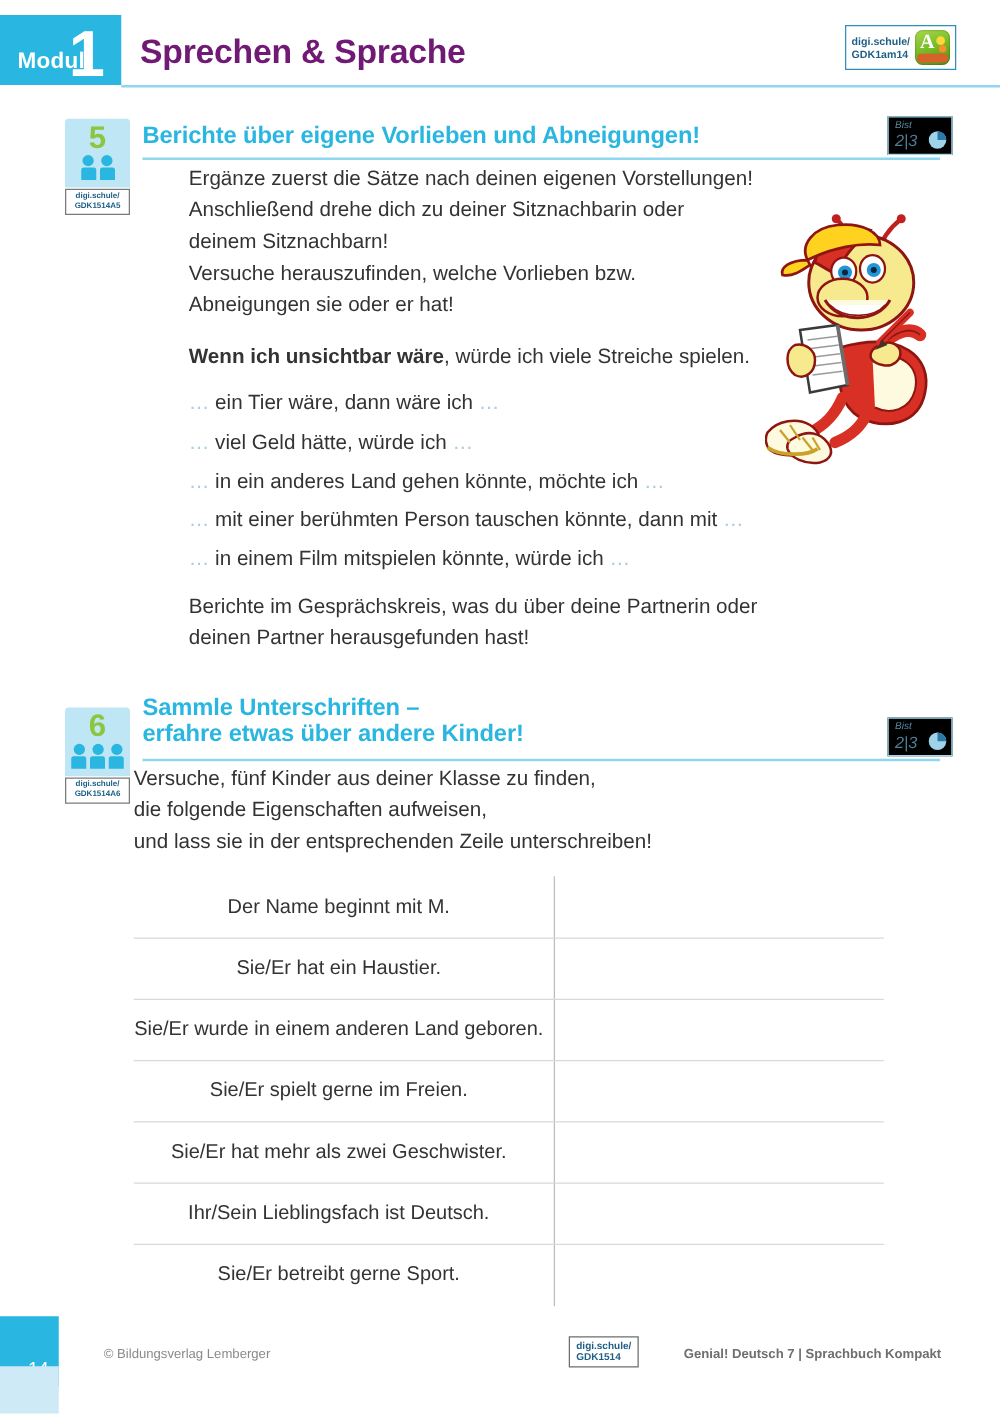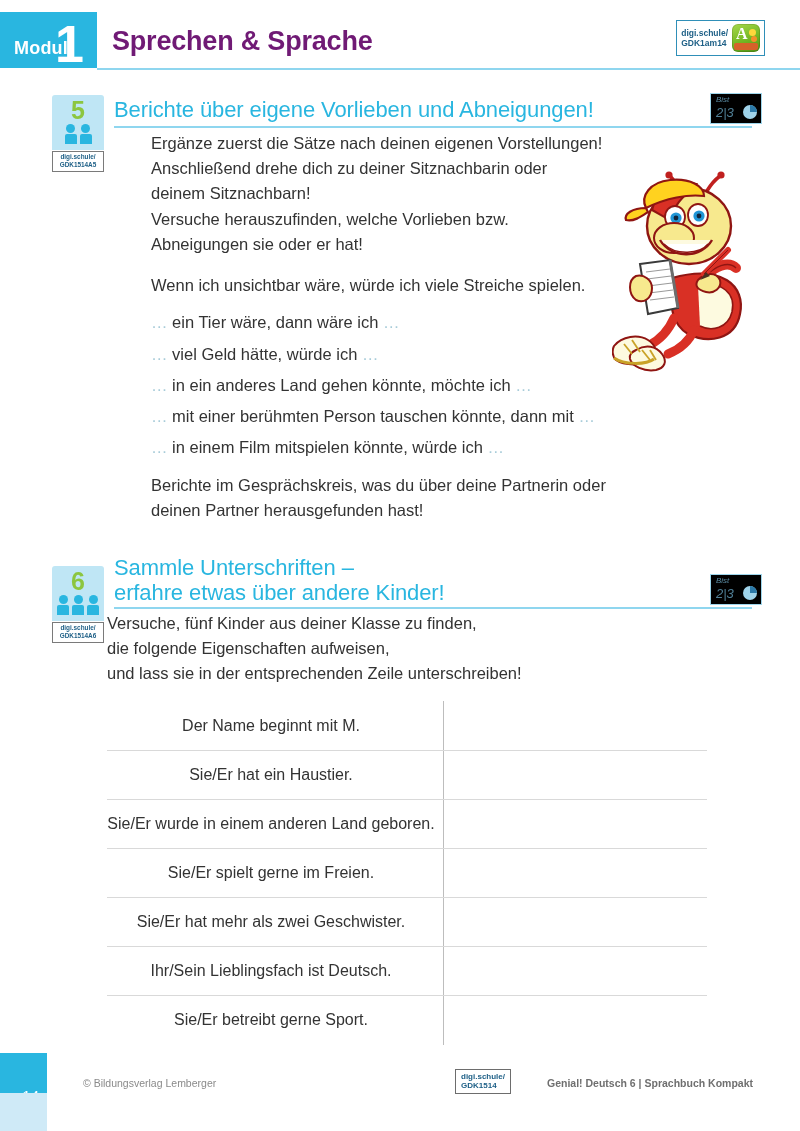--- a/index.html
+++ b/index.html
@@ -167,22 +167,22 @@
     font-weight: 700;
     color: #1d5f86;
     line-height: 1.25;
     padding: 1px 0 2px;
     margin-top: 1px;
   }
 
   .ex-title {
     position: absolute;
     left: 62px;
-    font-size: 22px;
-    font-weight: 400;
+    font-size: 19px;
+    font-weight: 700;
     color: #29b6e0;
     line-height: 1.12;
     letter-spacing: -.1px;
   }
   .ex-underline {
     position: absolute;
     left: 62px;
     height: 2px;
     background: #8fd6ef;
   }
@@ -233,21 +233,21 @@
     position: absolute;
     left: 107px;
     font-size: 16.5px;
     line-height: 1.53;
     color: #333333;
   }
   .ex-body p { margin: 0; }
   .gap { height: 13px; }
   .starter-line { margin: 0; padding: 3px 0; }
   .starter-line .dots { color: #a8ccd9; }
-  .bold-lead { font-weight: 400; }
+  .bold-lead { font-weight: 700; }
 
   
   .mascot {
     position: absolute;
     left: 612px; top: 168px;
     width: 140px; height: 205px;
   }
 
   
   .sig-table {
@@ -573,13 +573,13 @@
 
 <div class="footer-copy">© Bildungsverlag Lemberger</div>
 
 <div class="digi-badge" id="footer-digi-badge">
   <div class="digi-text">
     <div>digi.schule/</div>
     <div>GDK1514</div>
   </div>
 </div>
 
-<div class="footer-book">Genial! Deutsch 6 | Sprachbuch Kompakt</div>
+<div class="footer-book">Genial! Deutsch 7 | Sprachbuch Kompakt</div>
 
 </body></html>

